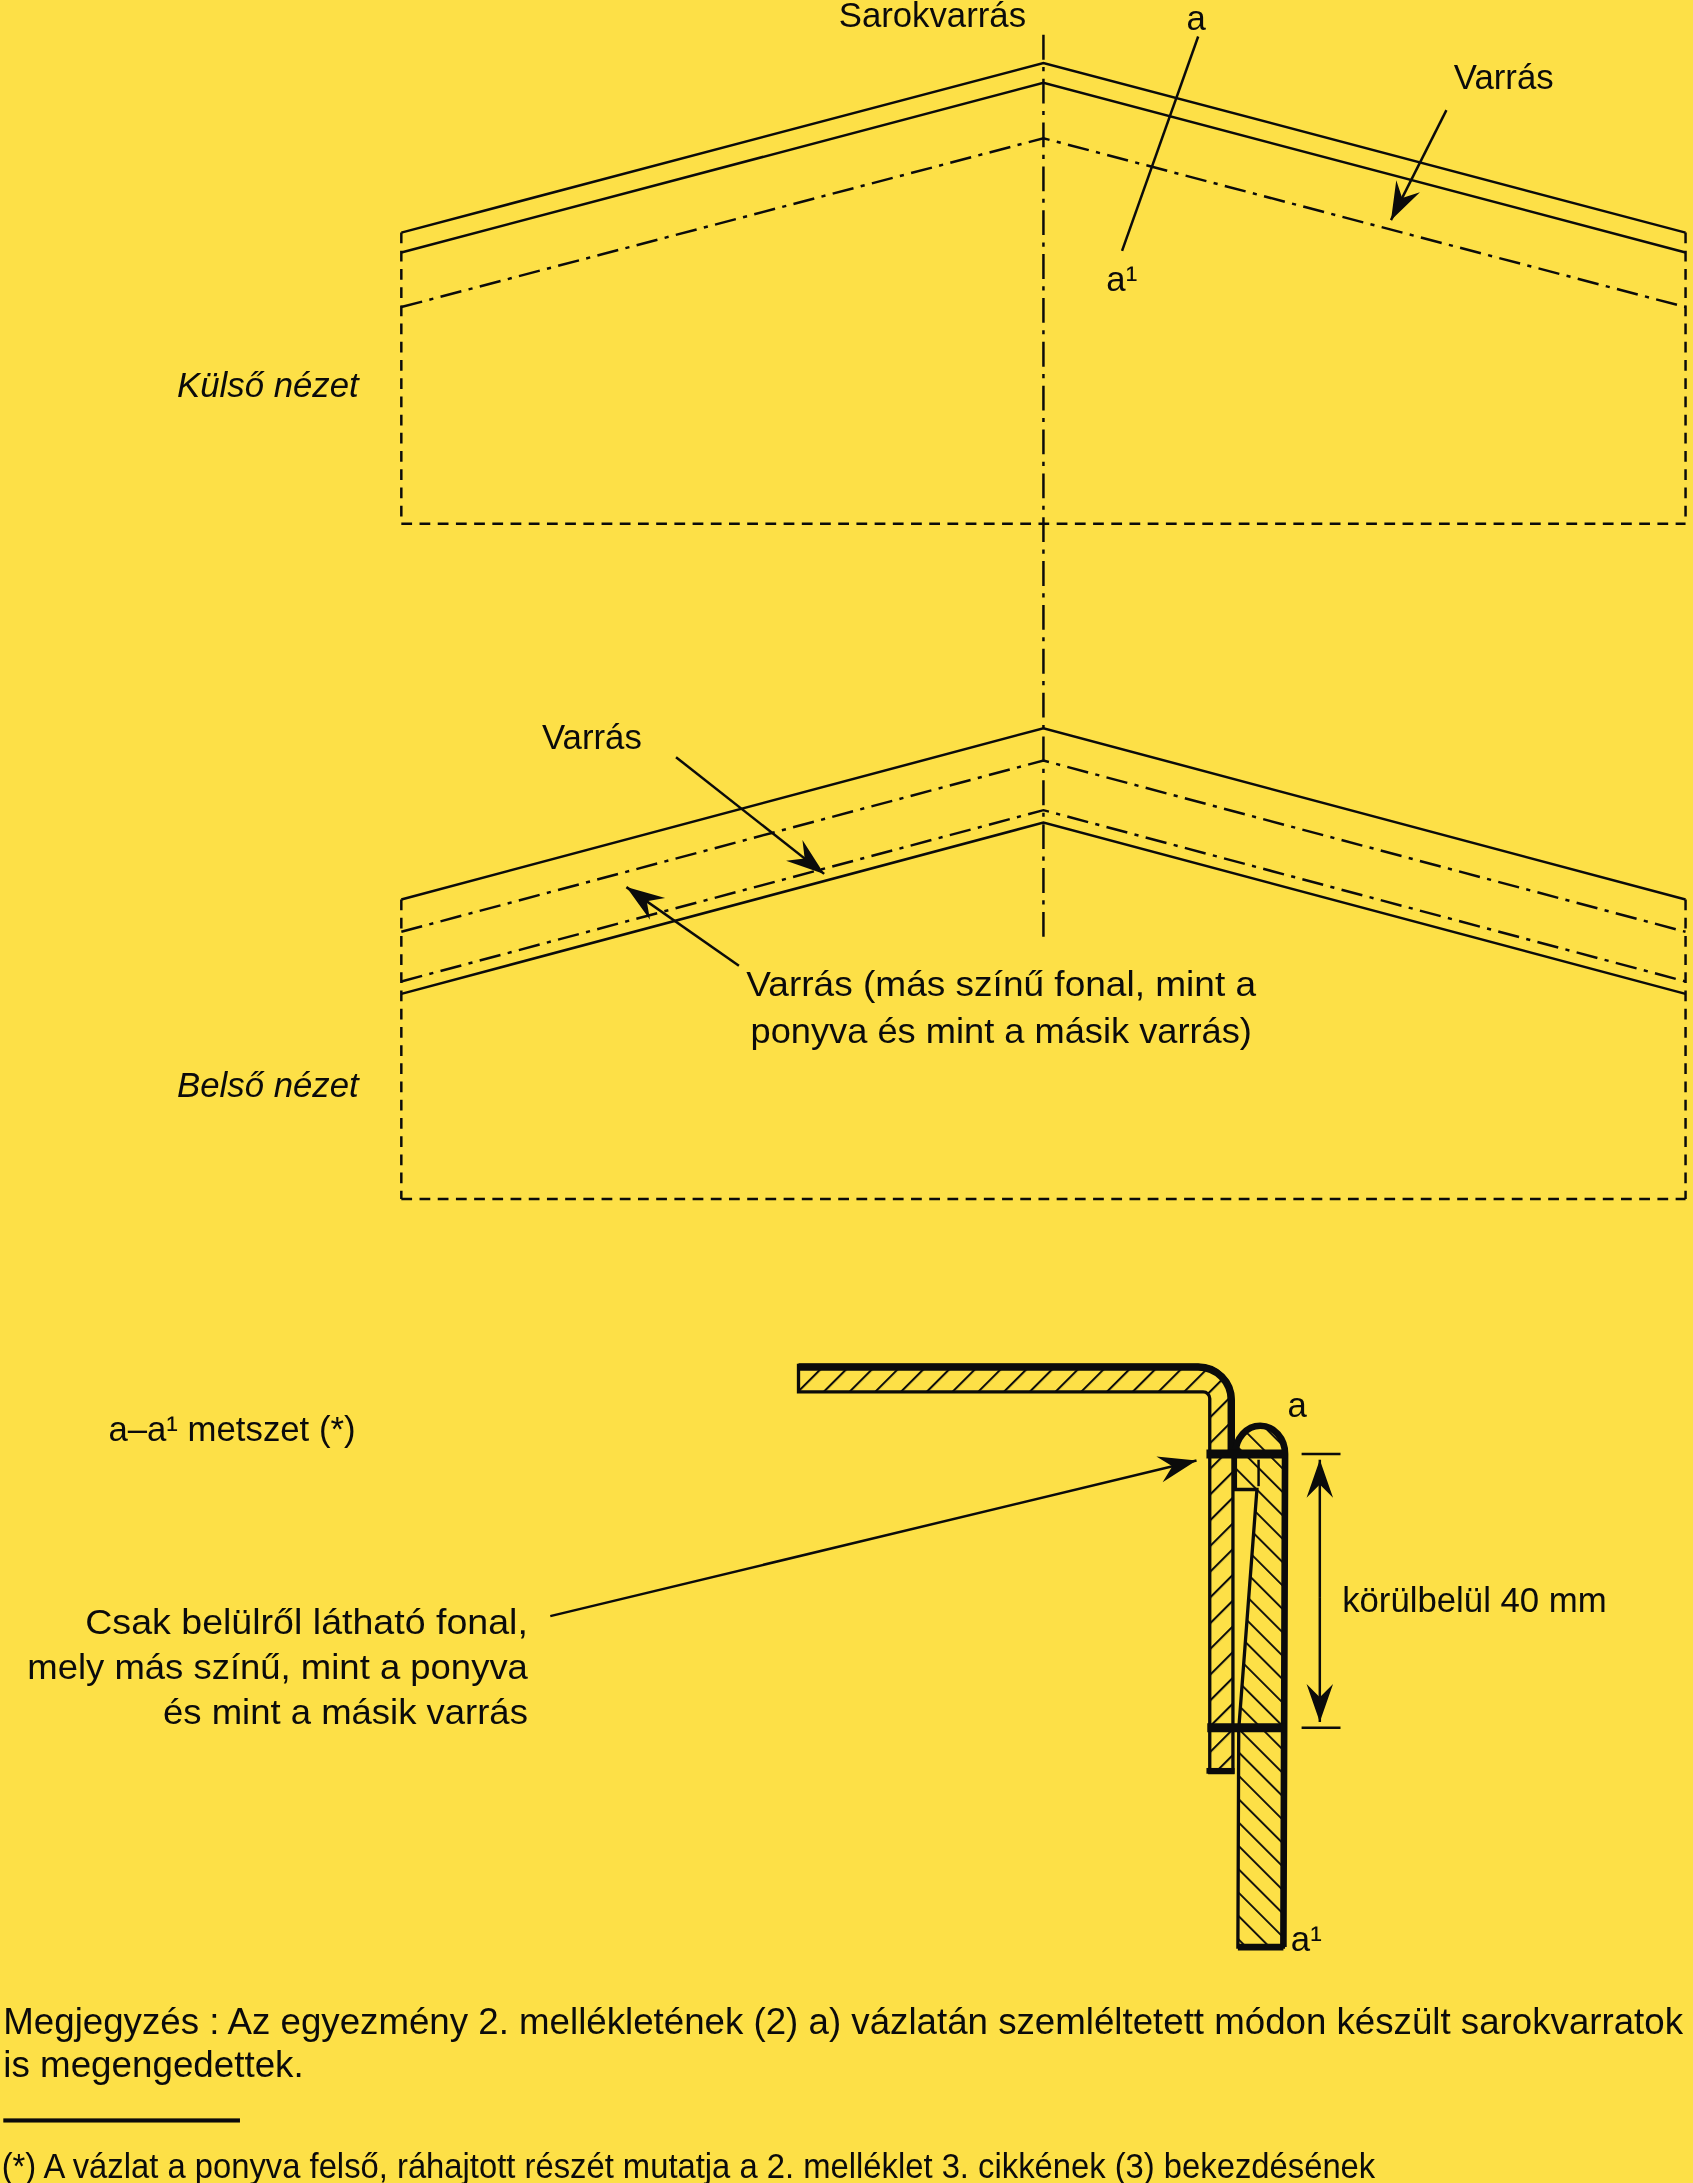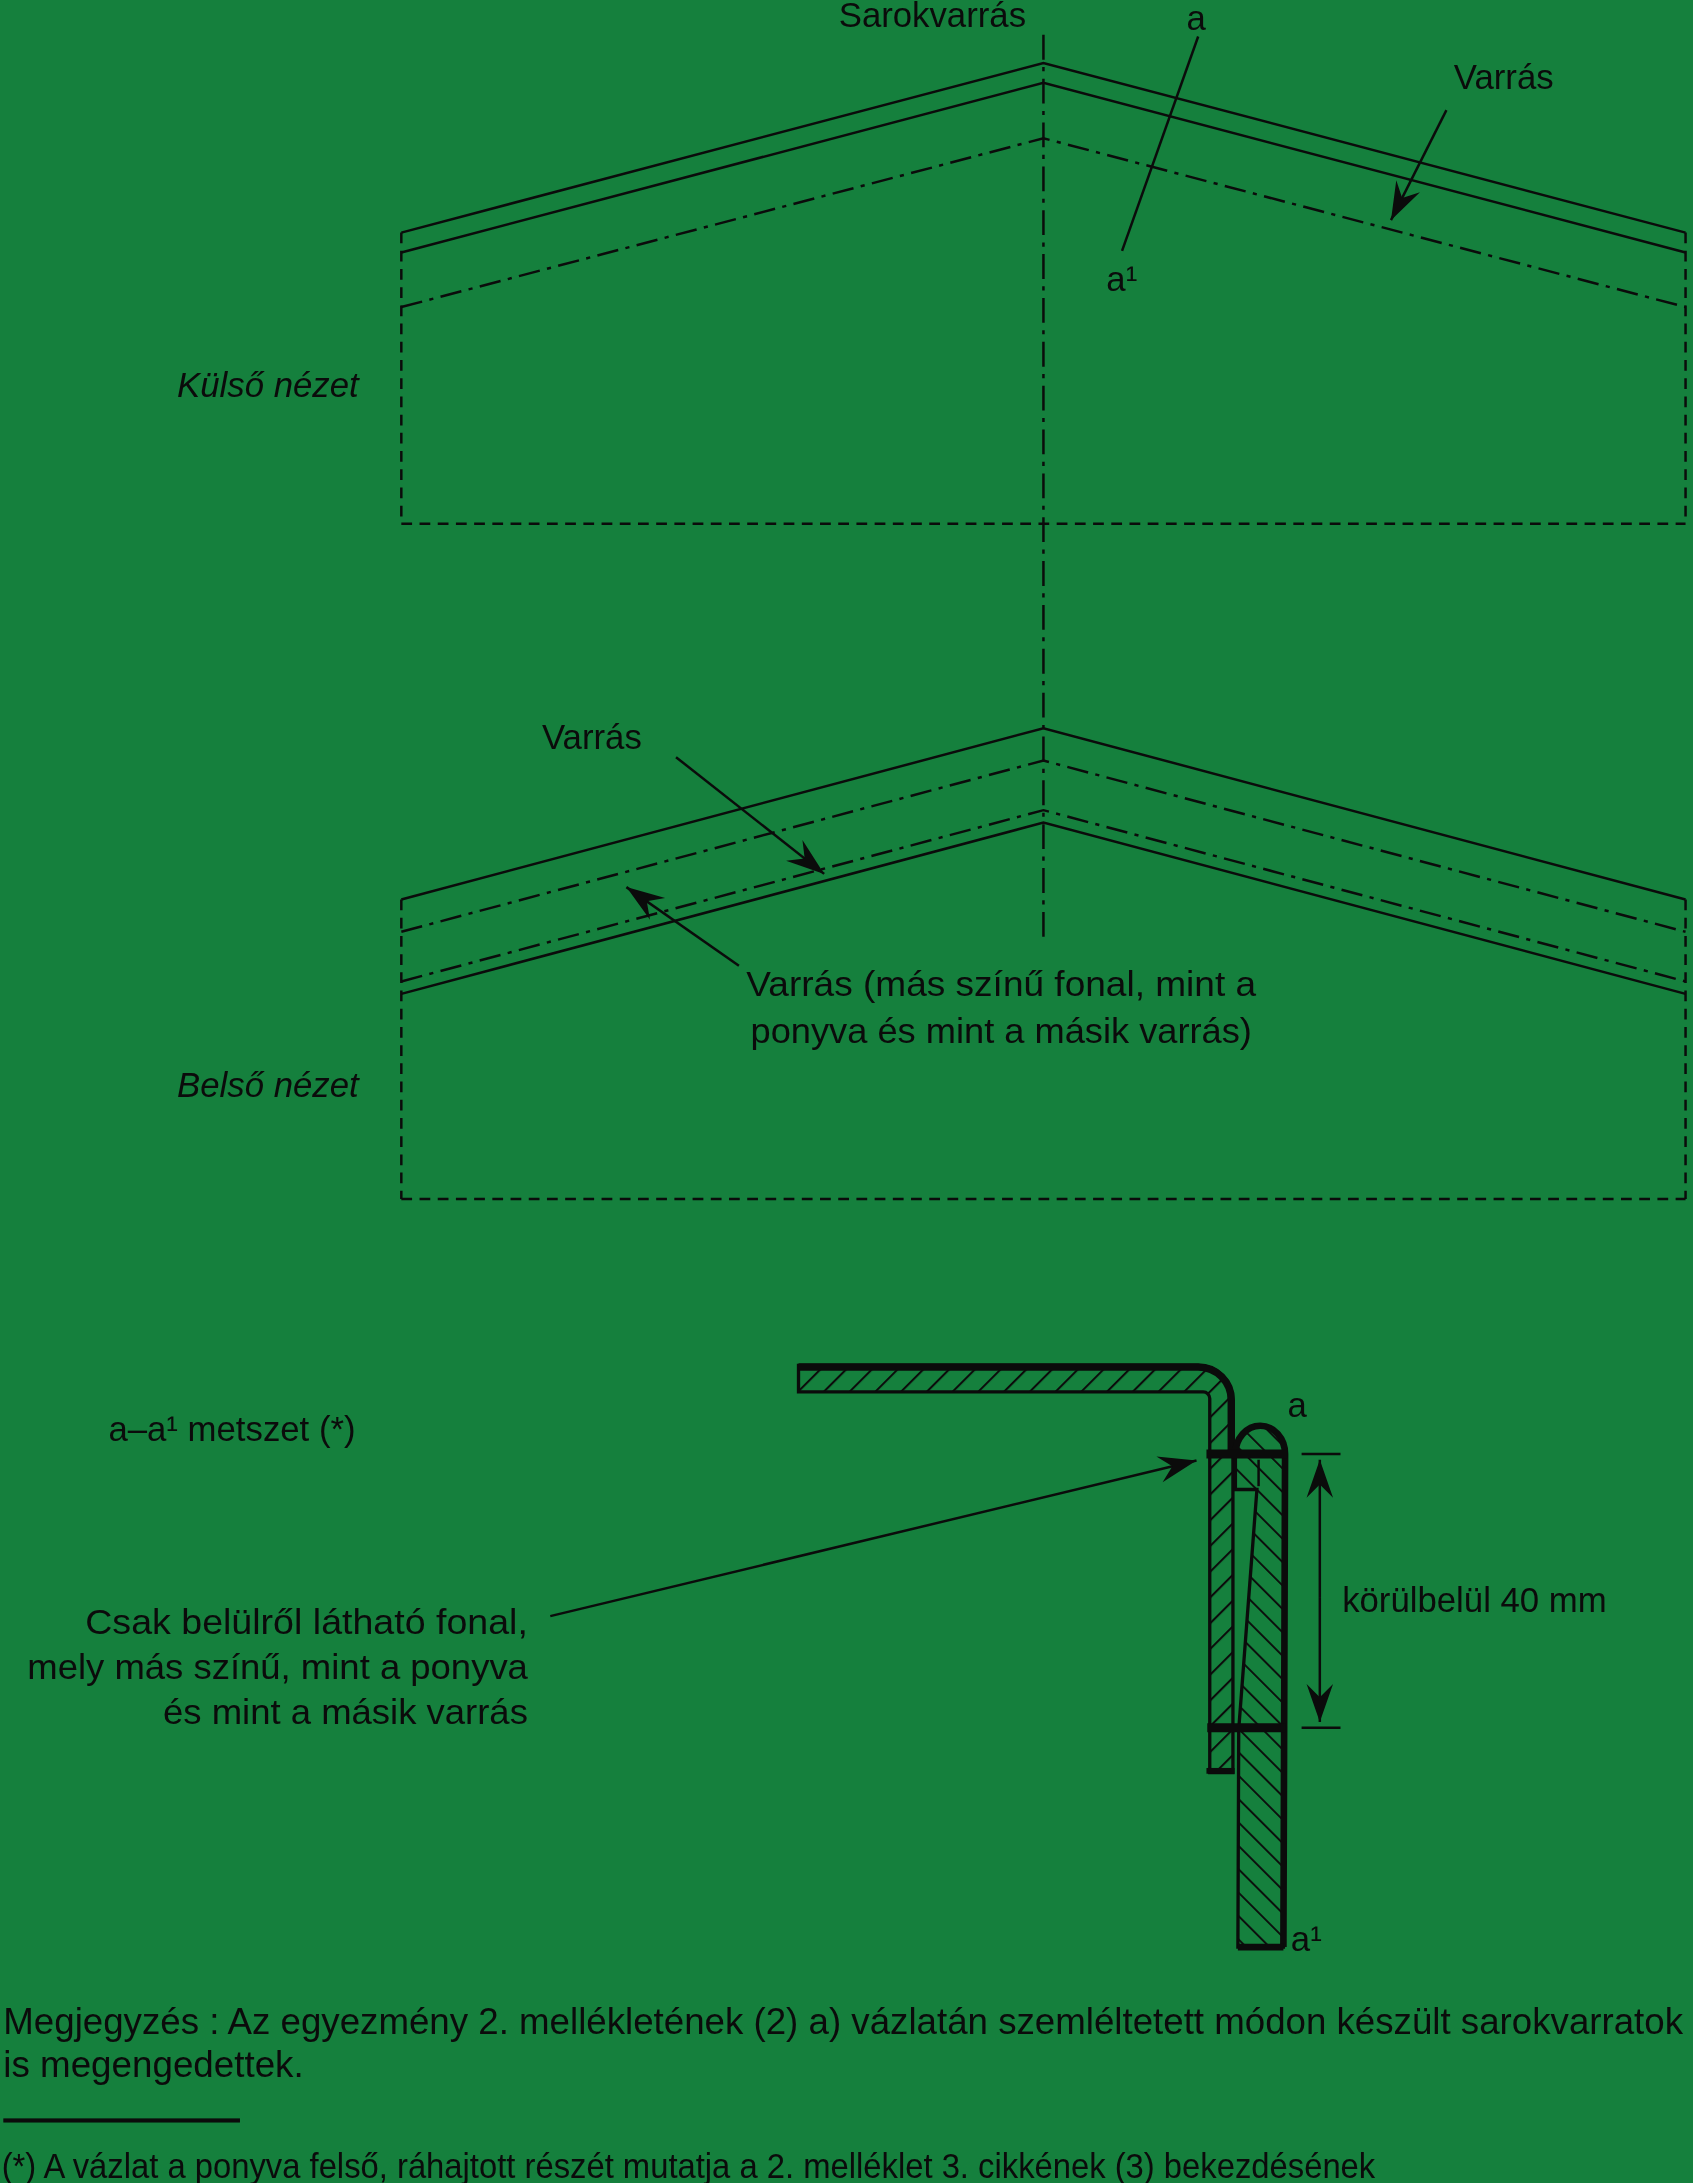--- a/index.html
+++ b/index.html
@@ -1,16 +1,16 @@
 <!DOCTYPE html>
 <html style="font-size:13.2px"><head>
 <meta charset="utf-8">
 <style>
   html,body{margin:0;padding:0;background:#fff;}
-  .page{position:relative;width:1693px;height:2183px;background:#15803d;overflow:hidden;}
+  .page{position:relative;width:1693px;height:2183px;background:#fde047;overflow:hidden;}
   svg{position:absolute;left:0;top:0;}
   text{font-family:"Liberation Sans","DejaVu Sans",sans-serif;fill:#0b0b0b;}
   .lbl{font-size:42px;}
   .it{font-style:italic;}
   .note{font-size:44px;}
   .foot{font-size:42px;}
   .ink{stroke:#0b0b0b;fill:none;}
 </style>
 </head>
 <body>

